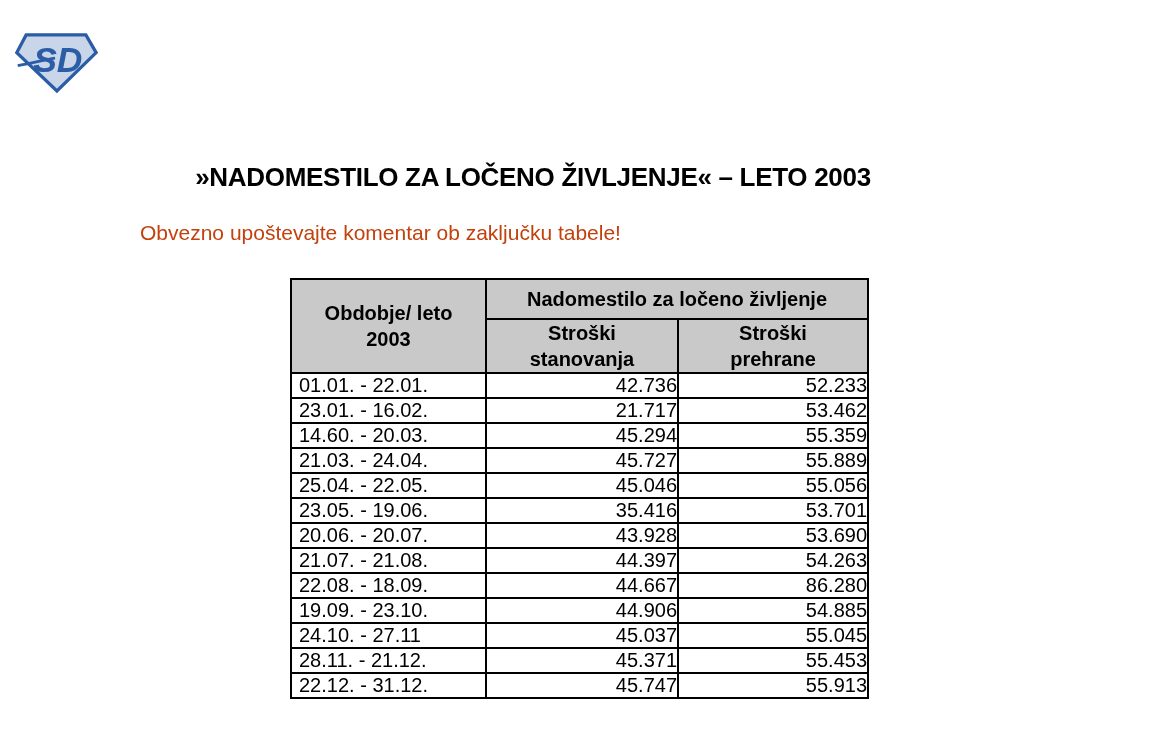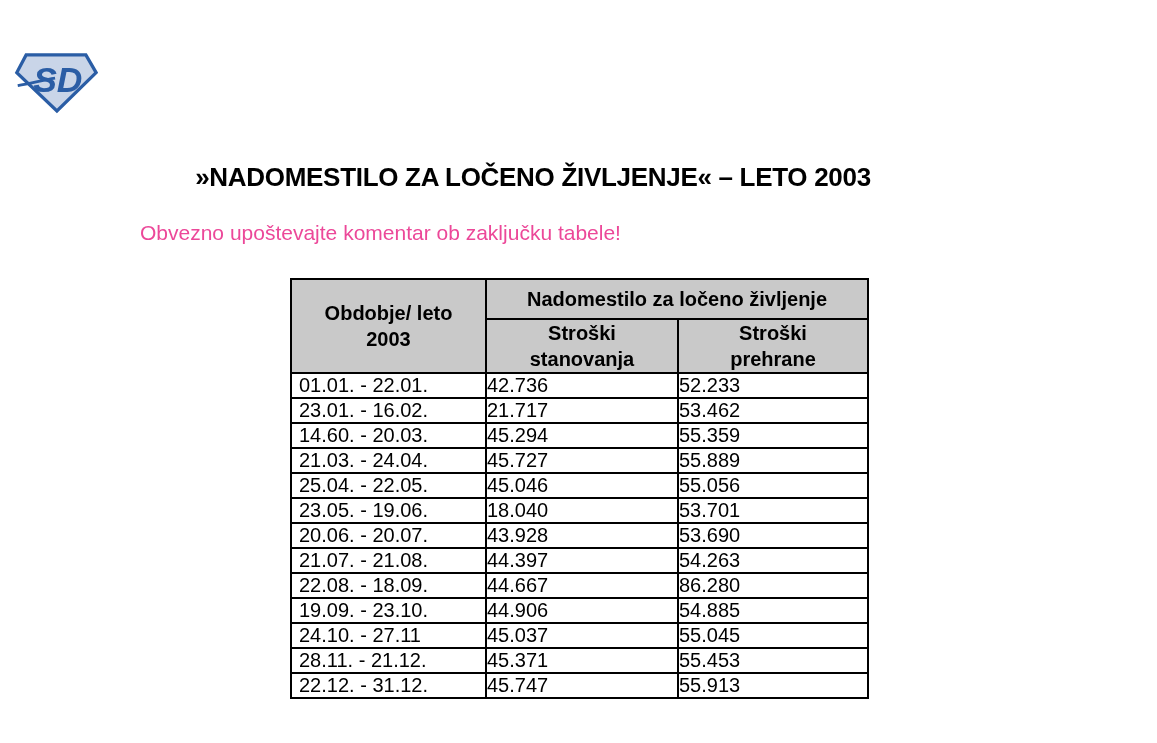--- a/index.html
+++ b/index.html
@@ -5,35 +5,35 @@
   html, body { margin: 0; padding: 0; }
   body {
     width: 1157px; height: 743px;
     overflow: hidden;
     background: #ffffff;
     position: relative;
     color: #000;
     font-family: "Liberation Sans", sans-serif;
   }
   .logo {
-    position: absolute; left: 14px; top: 48px;
+    position: absolute; left: 14px; top: 28px;
     width: 84px; height: 66px;
   }
   .logo svg { display: block; }
   .title {
     position: absolute; top: 160px; left: 0; width: 1066px;
     text-align: center;
     font-size: 26px; font-weight: bold; line-height: 34px;
     letter-spacing: -0.3px;
     white-space: nowrap;
   }
   .notice {
     position: absolute; top: 219px; left: 140px;
     font-size: 21px; line-height: 27px;
-    color: #ec4899;
+    color: #c2410c;
     white-space: nowrap;
   }
   .data-table {
     position: absolute; left: 290px; top: 278px;
     border-collapse: collapse;
     table-layout: fixed;
     width: 577px;
   }
   .data-table th, .data-table td {
     border: 2px solid #000;
@@ -53,21 +53,21 @@
   }
   tr.hrow-group { height: 40px; }
   tr.hrow-sub   { height: 42px; }
   .data-table tbody tr { height: 22px; }
   .data-table tbody td {
     font-size: 20px;
     vertical-align: middle;
     background: #ffffff;
   }
   td.col-period { text-align: left; padding-left: 7px; }
-  td.col-num    { text-align: left; }
+  td.col-num    { text-align: right; }
 </style>
 </head>
 <body>
 
 <div class="page">
 
   <div class="logo">
     <svg viewBox="0 0 90 70" width="84" height="66">
       <polygon points="13,7 77,7 88,26 46,67 3,26" fill="#c9d5e8" stroke="#2a5da5" stroke-width="3.5" stroke-linejoin="miter"></polygon>
       <path d="M4,40 C 20,37 32,34 44,32" fill="none" stroke="#2a5da5" stroke-width="3"></path>
@@ -125,21 +125,21 @@
           <td class="col-num">45.727</td>
           <td class="col-num">55.889</td>
         </tr>
         <tr>
           <td class="col-period">25.04. - 22.05.</td>
           <td class="col-num">45.046</td>
           <td class="col-num">55.056</td>
         </tr>
         <tr>
           <td class="col-period">23.05. - 19.06.</td>
-          <td class="col-num">18.040</td>
+          <td class="col-num">35.416</td>
           <td class="col-num">53.701</td>
         </tr>
         <tr>
           <td class="col-period">20.06. - 20.07.</td>
           <td class="col-num">43.928</td>
           <td class="col-num">53.690</td>
         </tr>
         <tr>
           <td class="col-period">21.07. - 21.08.</td>
           <td class="col-num">44.397</td>

